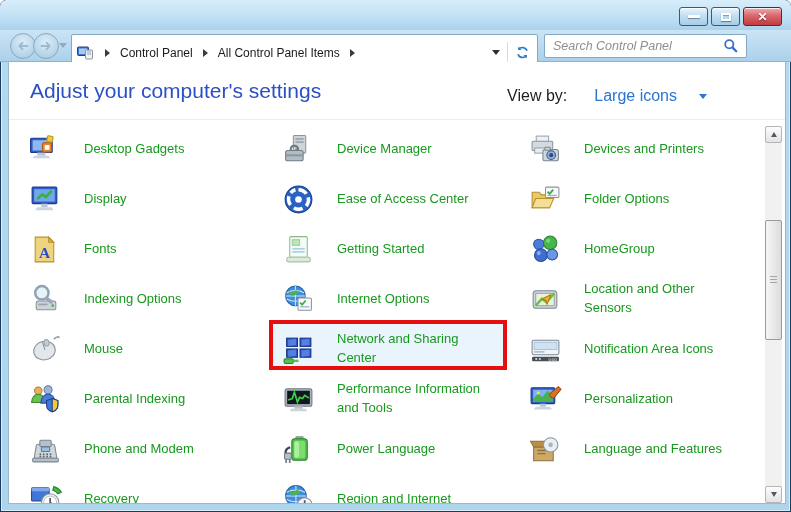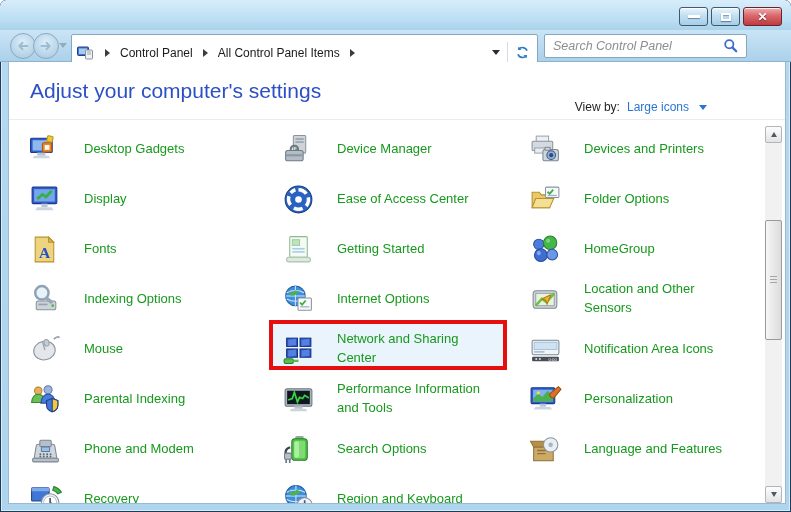--- a/index.html
+++ b/index.html
@@ -55,23 +55,23 @@
     font-size:12.5px; padding:0 4px 0 8px; color:#222; background:transparent; }
   .searchbox input::placeholder{ font-style:italic; color:#8e8e8e; }
   .search-ic{ width:16px; height:16px; margin-right:7px; flex:none; }
 
   
   .content{ position:absolute; left:8px; top:62px; width:778px; height:442px;
     background:#fff; border:1px solid #9db9cf; border-top:none; overflow:hidden; }
   .page-header{ position:relative; height:57px; }
   .page-title{ position:absolute; left:21px; top:17px; font-size:21px; font-weight:normal;
     color:var(--title-text,#2b4fc6); }
-  .viewby{ position:absolute; right:78px; top:38px; display:flex; align-items:center; gap:7px; font-size:12px; }
+  .viewby{ position:absolute; right:78px; top:25px; display:flex; align-items:center; gap:7px; font-size:16px; }
   .viewby-label{ color:#1e1e1e; }
-  .viewby-link{ color:var(--link-text,#2a75d1); display:flex; align-items:center; gap:10px; cursor:default; }
+  .viewby-link{ color:var(--link-text,#2a75d1); display:flex; align-items:center; gap:22px; cursor:default;margin-left:20px; }
   .tri-down.blue{ border-top-color:var(--link-text,#2a75d1); }
 
   .grid-area{ position:absolute; top:57px; left:0; right:0; bottom:0; border-top:1px solid #ececec; overflow:hidden; }
   .grid{ display:grid; grid-template-columns:253px 247px 228px; grid-auto-rows:50px; padding:4px 0 0 20px; }
   .cell{ position:relative; display:flex; align-items:center; gap:22px; cursor:default; }
   .cell > *{ position:relative; z-index:1; }
   .cell .icon{ width:33px; height:33px; flex:none; }
   .cell .icon svg{ width:100%; height:100%; }
   .cell .label{ font-size:13px; line-height:1.45; color:var(--item-text,#17991d); white-space:pre-line; max-width:182px; }
   .hl-frame{ position:absolute; left:-13px; top:-4px; width:238px; height:50px; z-index:0;
@@ -396,21 +396,21 @@
           <div class="cell">
             <span class="icon"><svg viewBox="0 0 32 32">
                 <rect x="13" y="3" width="8" height="3" rx="1" fill="#8fae97"></rect>
                 <rect x="9.5" y="5.5" width="15" height="21" rx="3" fill="#4fbf49" stroke="#2c7e30"></rect>
                 <rect x="11.5" y="7.5" width="11" height="17" rx="2" fill="#7ddc6e"></rect>
                 <rect x="12" y="8" width="4.5" height="16" rx="2" fill="#abefa0"></rect>
                 <path d="M8 14q-5 1-4.5 6" stroke="#3a4750" stroke-width="2.2" fill="none"></path>
                 <rect x="2.5" y="19.5" width="6.5" height="6" rx="1" fill="#b7c0c9" stroke="#6f7a84"></rect>
                 <path d="M4 25.5V29M7.5 25.5V29" stroke="#6f7a84" stroke-width="1.6"></path>
               </svg></span>
-            <span class="label">Search Options</span>
+            <span class="label">Power Language</span>
           </div>
           <div class="cell">
             <span class="icon"><svg viewBox="0 0 32 32">
                 <path d="M4.5 13.5h19V27h-19z" fill="#cda968" stroke="#8f7336"></path>
                 <path d="M4.5 13.5L1.5 8h19l3 5.5z" fill="#b98f46" stroke="#8f7336"></path>
                 <path d="M23.5 13.5l3-5.5" stroke="#8f7336"></path>
                 <circle cx="21" cy="11.5" r="7" fill="#e9eff5" stroke="#8a939d"></circle>
                 <circle cx="21" cy="11.5" r="2.2" fill="#aab4bd"></circle>
                 <path d="M8 17h8M8 20h8" stroke="#8f7336" stroke-width="1.4"></path>
               </svg></span>
@@ -428,21 +428,21 @@
             <span class="label">Recovery</span>
           </div>
           <div class="cell">
             <span class="icon"><svg viewBox="0 0 32 32">
                 <circle cx="13.5" cy="12.5" r="10" fill="#3f8edb" stroke="#1f5c9e"></circle>
                 <path d="M4.5 9q9-4.5 18 0M4.5 16q9 4.5 18 0M13.5 2.5v20M3.5 12.5h20" stroke="#cfe6fa" fill="none"></path>
                 <path d="M6 7q4.5 4 8-.5l4 1.5q-3 5-9 4z" fill="#4db052"></path>
                 <circle cx="22" cy="21.5" r="7.2" fill="#f0f4f8" stroke="#8a939d"></circle>
                 <path d="M22 16.8v4.7l3.4 2" stroke="#4a5560" stroke-width="1.6" fill="none"></path>
               </svg></span>
-            <span class="label">Region and Keyboard</span>
+            <span class="label">Region and Internet</span>
           </div>
         </div>
     </div>
 
     <div class="scrollbar">
       <div class="sb-btn up">
           <div class="tri-up-sm"></div>
         </div>
       <div class="sb-thumb">
           <div class="sb-grip"></div>

